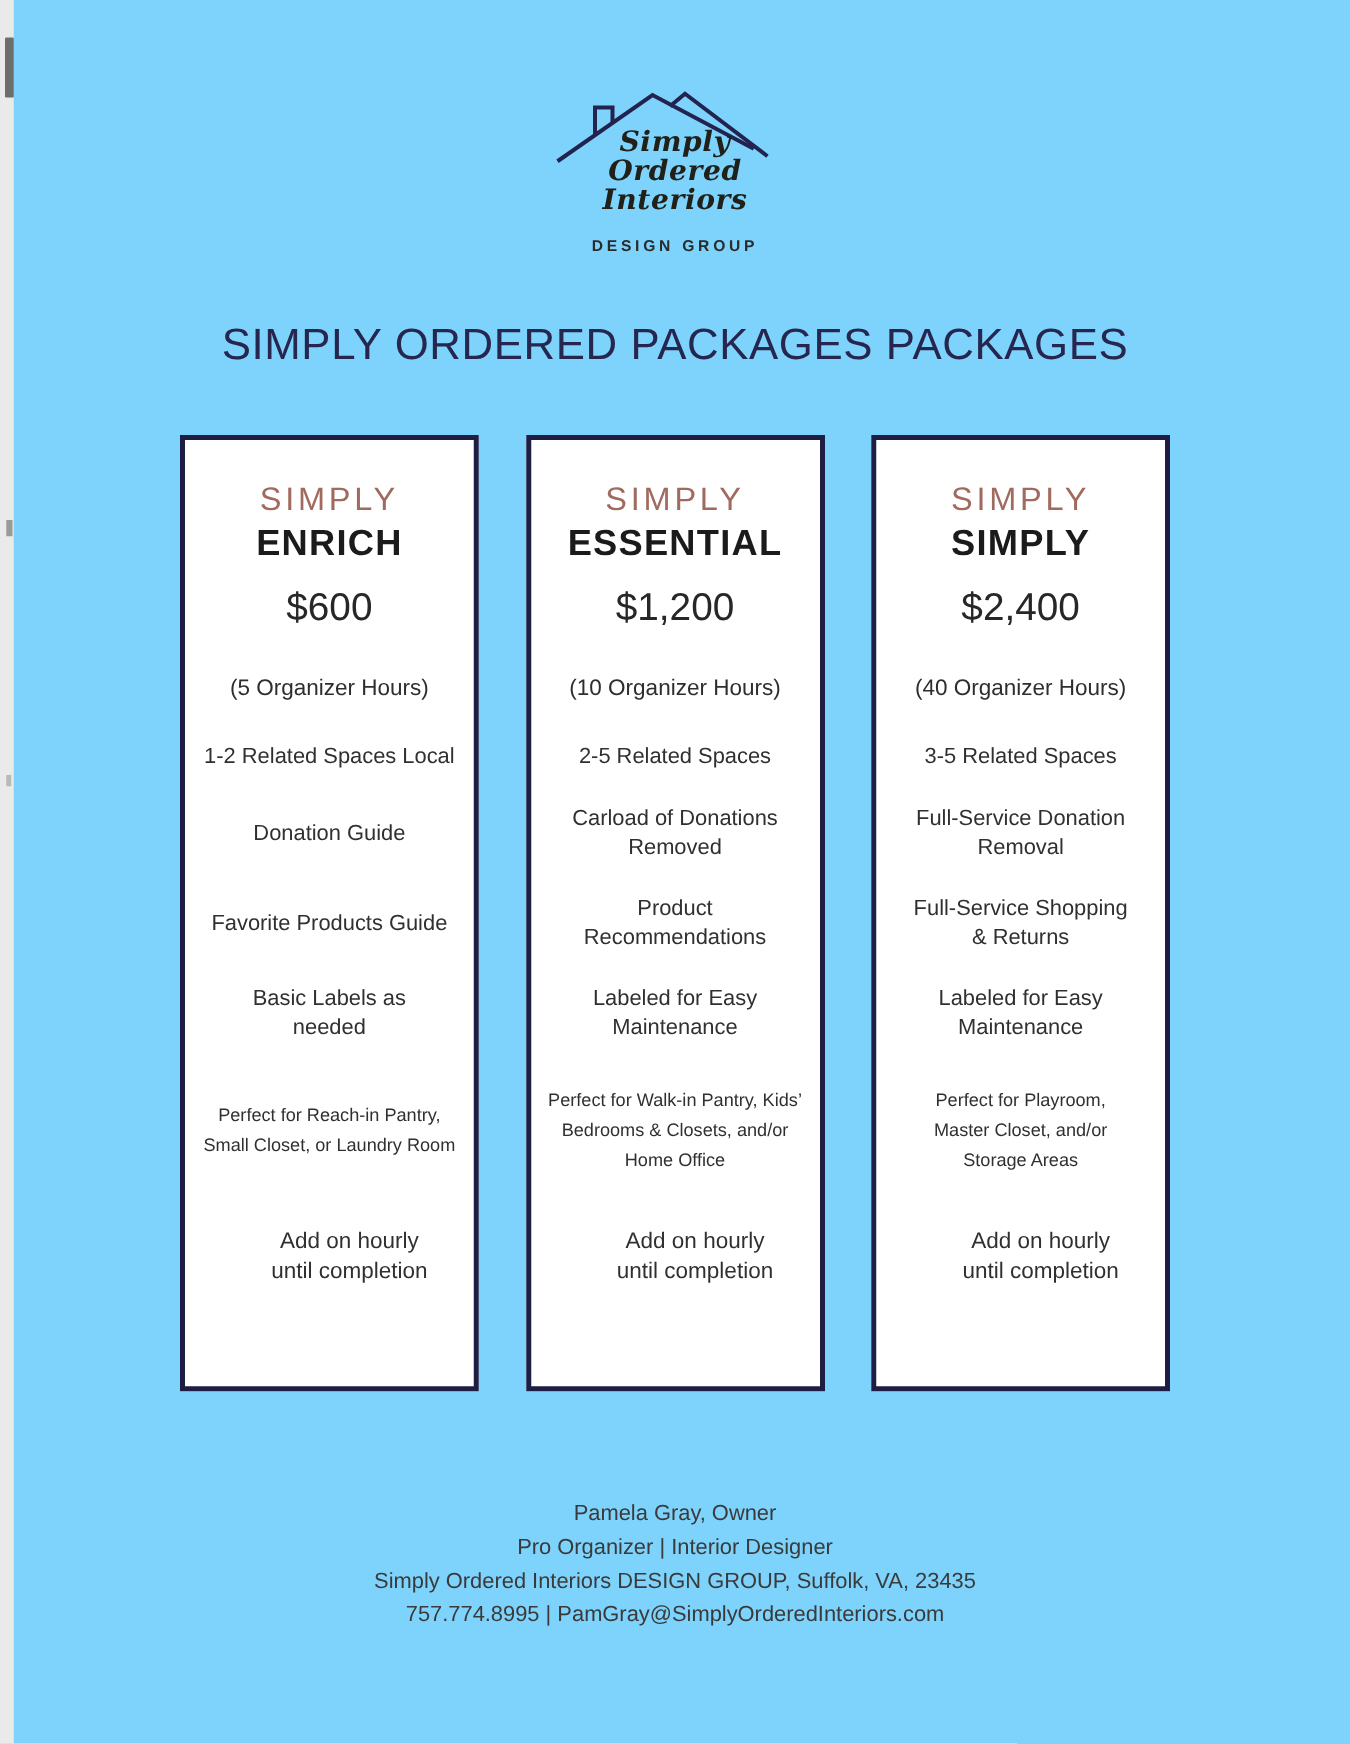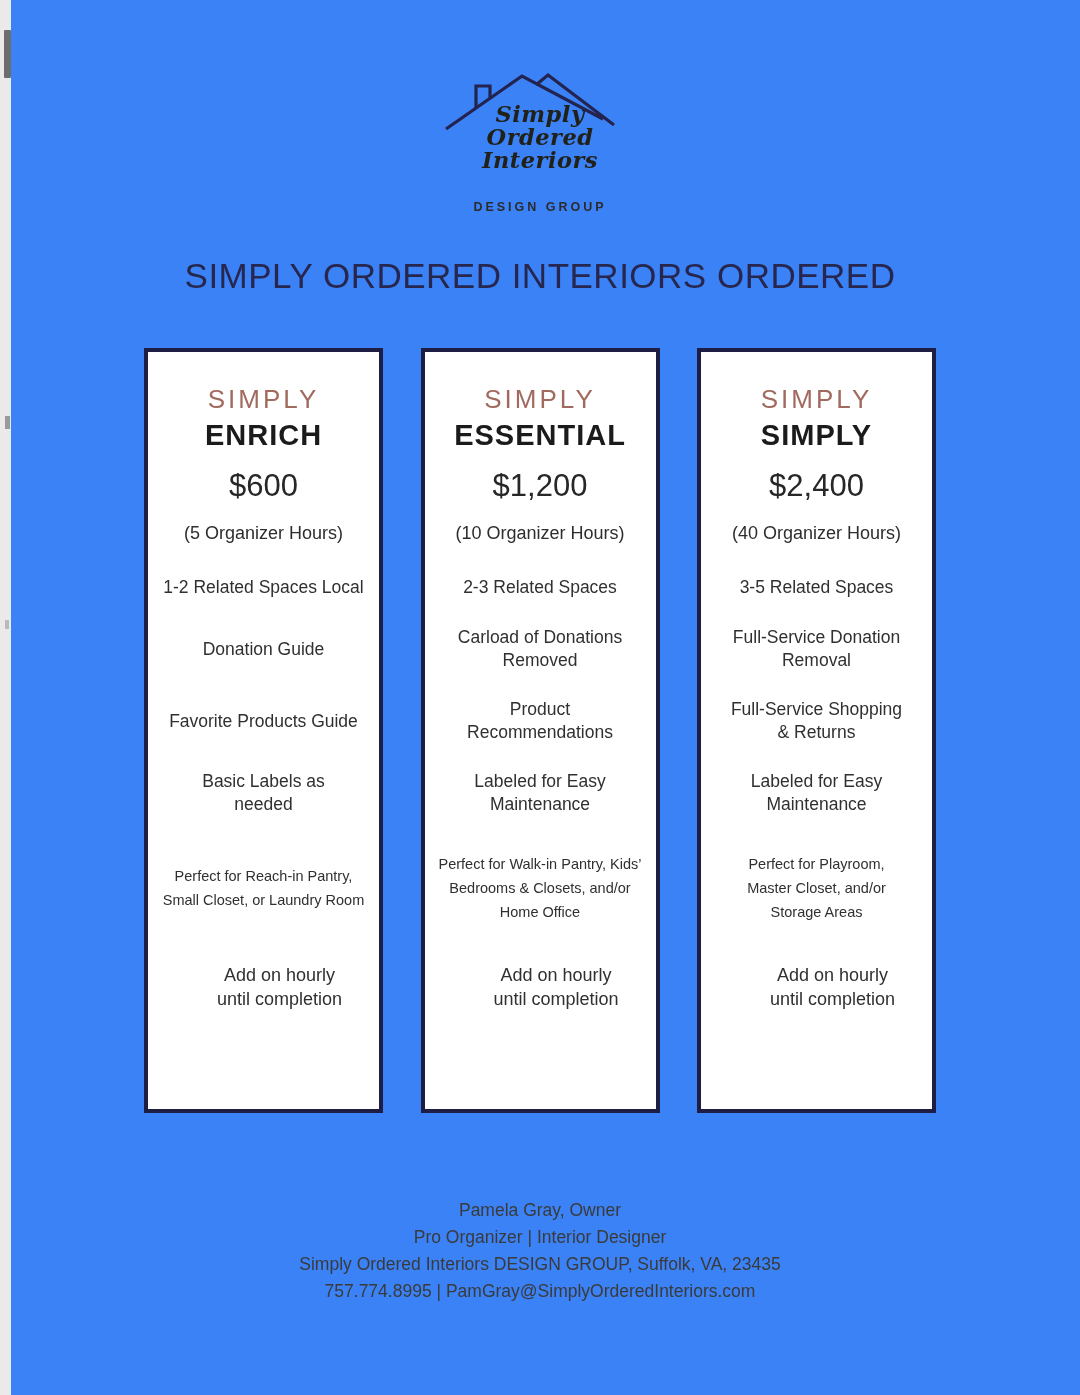--- a/index.html
+++ b/index.html
@@ -2,57 +2,57 @@
 <html><head>
 <meta charset="utf-8">
 <style>
   * { margin:0; padding:0; box-sizing:border-box; }
   html,body { background:#ffffff; }
   body {
     width:1080px; height:1395px; position:relative; overflow:hidden;
     font-family:"Liberation Sans", sans-serif;
     -webkit-font-smoothing:antialiased;
   }
-  .page { position:absolute; inset:0; background:#3b82f6; }
+  .page { position:absolute; inset:0; background:#7dd3fc; }
 
   
   .scan-edge { position:absolute; left:0; top:0; width:11px; height:100%; background:#eaeaea; }
   .scan-mark-1 { position:absolute; left:4px; top:30px; width:7px; height:48px; background:#4d4d4d; opacity:.8; border-radius:1px; }
   .scan-mark-2 { position:absolute; left:5px; top:416px; width:5px; height:13px; background:#9a9a9a; }
   .scan-mark-3 { position:absolute; left:5px; top:620px; width:4px; height:9px; background:#b9b9b9; }
 
   
   .logo { position:relative; width:300px; margin:66px auto 0; height:130px; }
   .logo svg { position:absolute; top:0; left:50%; transform:translateX(-50%); }
   .logo-text {
     position:absolute; top:37px; left:0; right:0; text-align:center;
     font-family:"DejaVu Serif", serif; font-style:italic; font-weight:bold;
     font-size:22.5px; line-height:23px; color:#21211a; letter-spacing:.5px;
   }
   .logo-sub {
-    margin-top:24px; font-family:"Liberation Sans", sans-serif; font-style:normal;
+    margin-top:14px; font-family:"Liberation Sans", sans-serif; font-style:normal;
     font-weight:600; font-size:12.5px; letter-spacing:3px; color:#2b2b2b;
   }
 
   
   .page-title {
     margin-top:60px; text-align:center;
     font-size:35px; font-weight:400; letter-spacing:.5px; color:#26264f;
   }
 
   
   .cards { width:792px; margin:52px auto 0; display:flex; justify-content:space-between; }
   .card {
     width:239px; height:765px; border:4px solid #1e1e44; background:#fff;
     display:flex; flex-direction:column; align-items:center; text-align:center;
   }
   .pkg-eyebrow { margin-top:32px; font-size:26px; letter-spacing:3px; color:#a16a5e; font-weight:400; }
   .pkg-name { margin-top:4px; font-size:29px; font-weight:700; letter-spacing:1px; color:#1b1b1b; }
   .pkg-price { margin-top:16px; font-size:31px; font-weight:400; color:#272727; }
-  .pkg-hours { margin-top:19px; font-size:18px; color:#2e2e2e; }
+  .pkg-hours { margin-top:36px; font-size:18px; color:#2e2e2e; }
   .feat {
     white-space:pre-line; display:flex; align-items:center; justify-content:center;
     text-align:center; font-size:17.5px; line-height:23px; color:#303030; width:100%; padding:0 3px;
   }
   .f1 { margin-top:31px; min-height:24px; }
   .f2 { margin-top:26px; min-height:48px; }
   .f3 { margin-top:24px; min-height:48px; }
   .f4 { margin-top:24px; min-height:48px; }
   .f5 { margin-top:34px; min-height:74px; font-size:14.5px; line-height:24px; }
   .f6 { margin-top:38px; min-height:48px; font-size:18px; line-height:24px;margin-left:32px; }
@@ -78,21 +78,21 @@
       <polyline points="36,42 36,20 50,20 50,33"></polyline>
     </svg>
     <div class="logo-text">
       <div>Simply</div>
       <div>Ordered</div>
       <div>Interiors</div>
       <div class="logo-sub">DESIGN GROUP</div>
     </div>
   </div>
 
-  <h1 class="page-title">SIMPLY ORDERED INTERIORS ORDERED</h1>
+  <h1 class="page-title">SIMPLY ORDERED PACKAGES PACKAGES</h1>
 
   <div class="cards">
 
     <div class="card">
       <div class="pkg-eyebrow">SIMPLY</div>
       <div class="pkg-name">ENRICH</div>
       <div class="pkg-price">$600</div>
       <div class="pkg-hours">(5 Organizer Hours)</div>
       <div class="feat f1">1-2 Related Spaces Local</div>
       <div class="feat f2">Donation Guide</div>
@@ -103,21 +103,21 @@
 Small Closet, or Laundry Room</div>
       <div class="feat f6">Add on hourly
 until completion</div>
     </div>
 
     <div class="card">
       <div class="pkg-eyebrow">SIMPLY</div>
       <div class="pkg-name">ESSENTIAL</div>
       <div class="pkg-price">$1,200</div>
       <div class="pkg-hours">(10 Organizer Hours)</div>
-      <div class="feat f1">2-3 Related Spaces</div>
+      <div class="feat f1">2-5 Related Spaces</div>
       <div class="feat f2">Carload of Donations
 Removed</div>
       <div class="feat f3">Product
 Recommendations</div>
       <div class="feat f4">Labeled for Easy
 Maintenance</div>
       <div class="feat f5">Perfect for Walk-in Pantry, Kids’
 Bedrooms &amp; Closets, and/or
 Home Office</div>
       <div class="feat f6">Add on hourly

